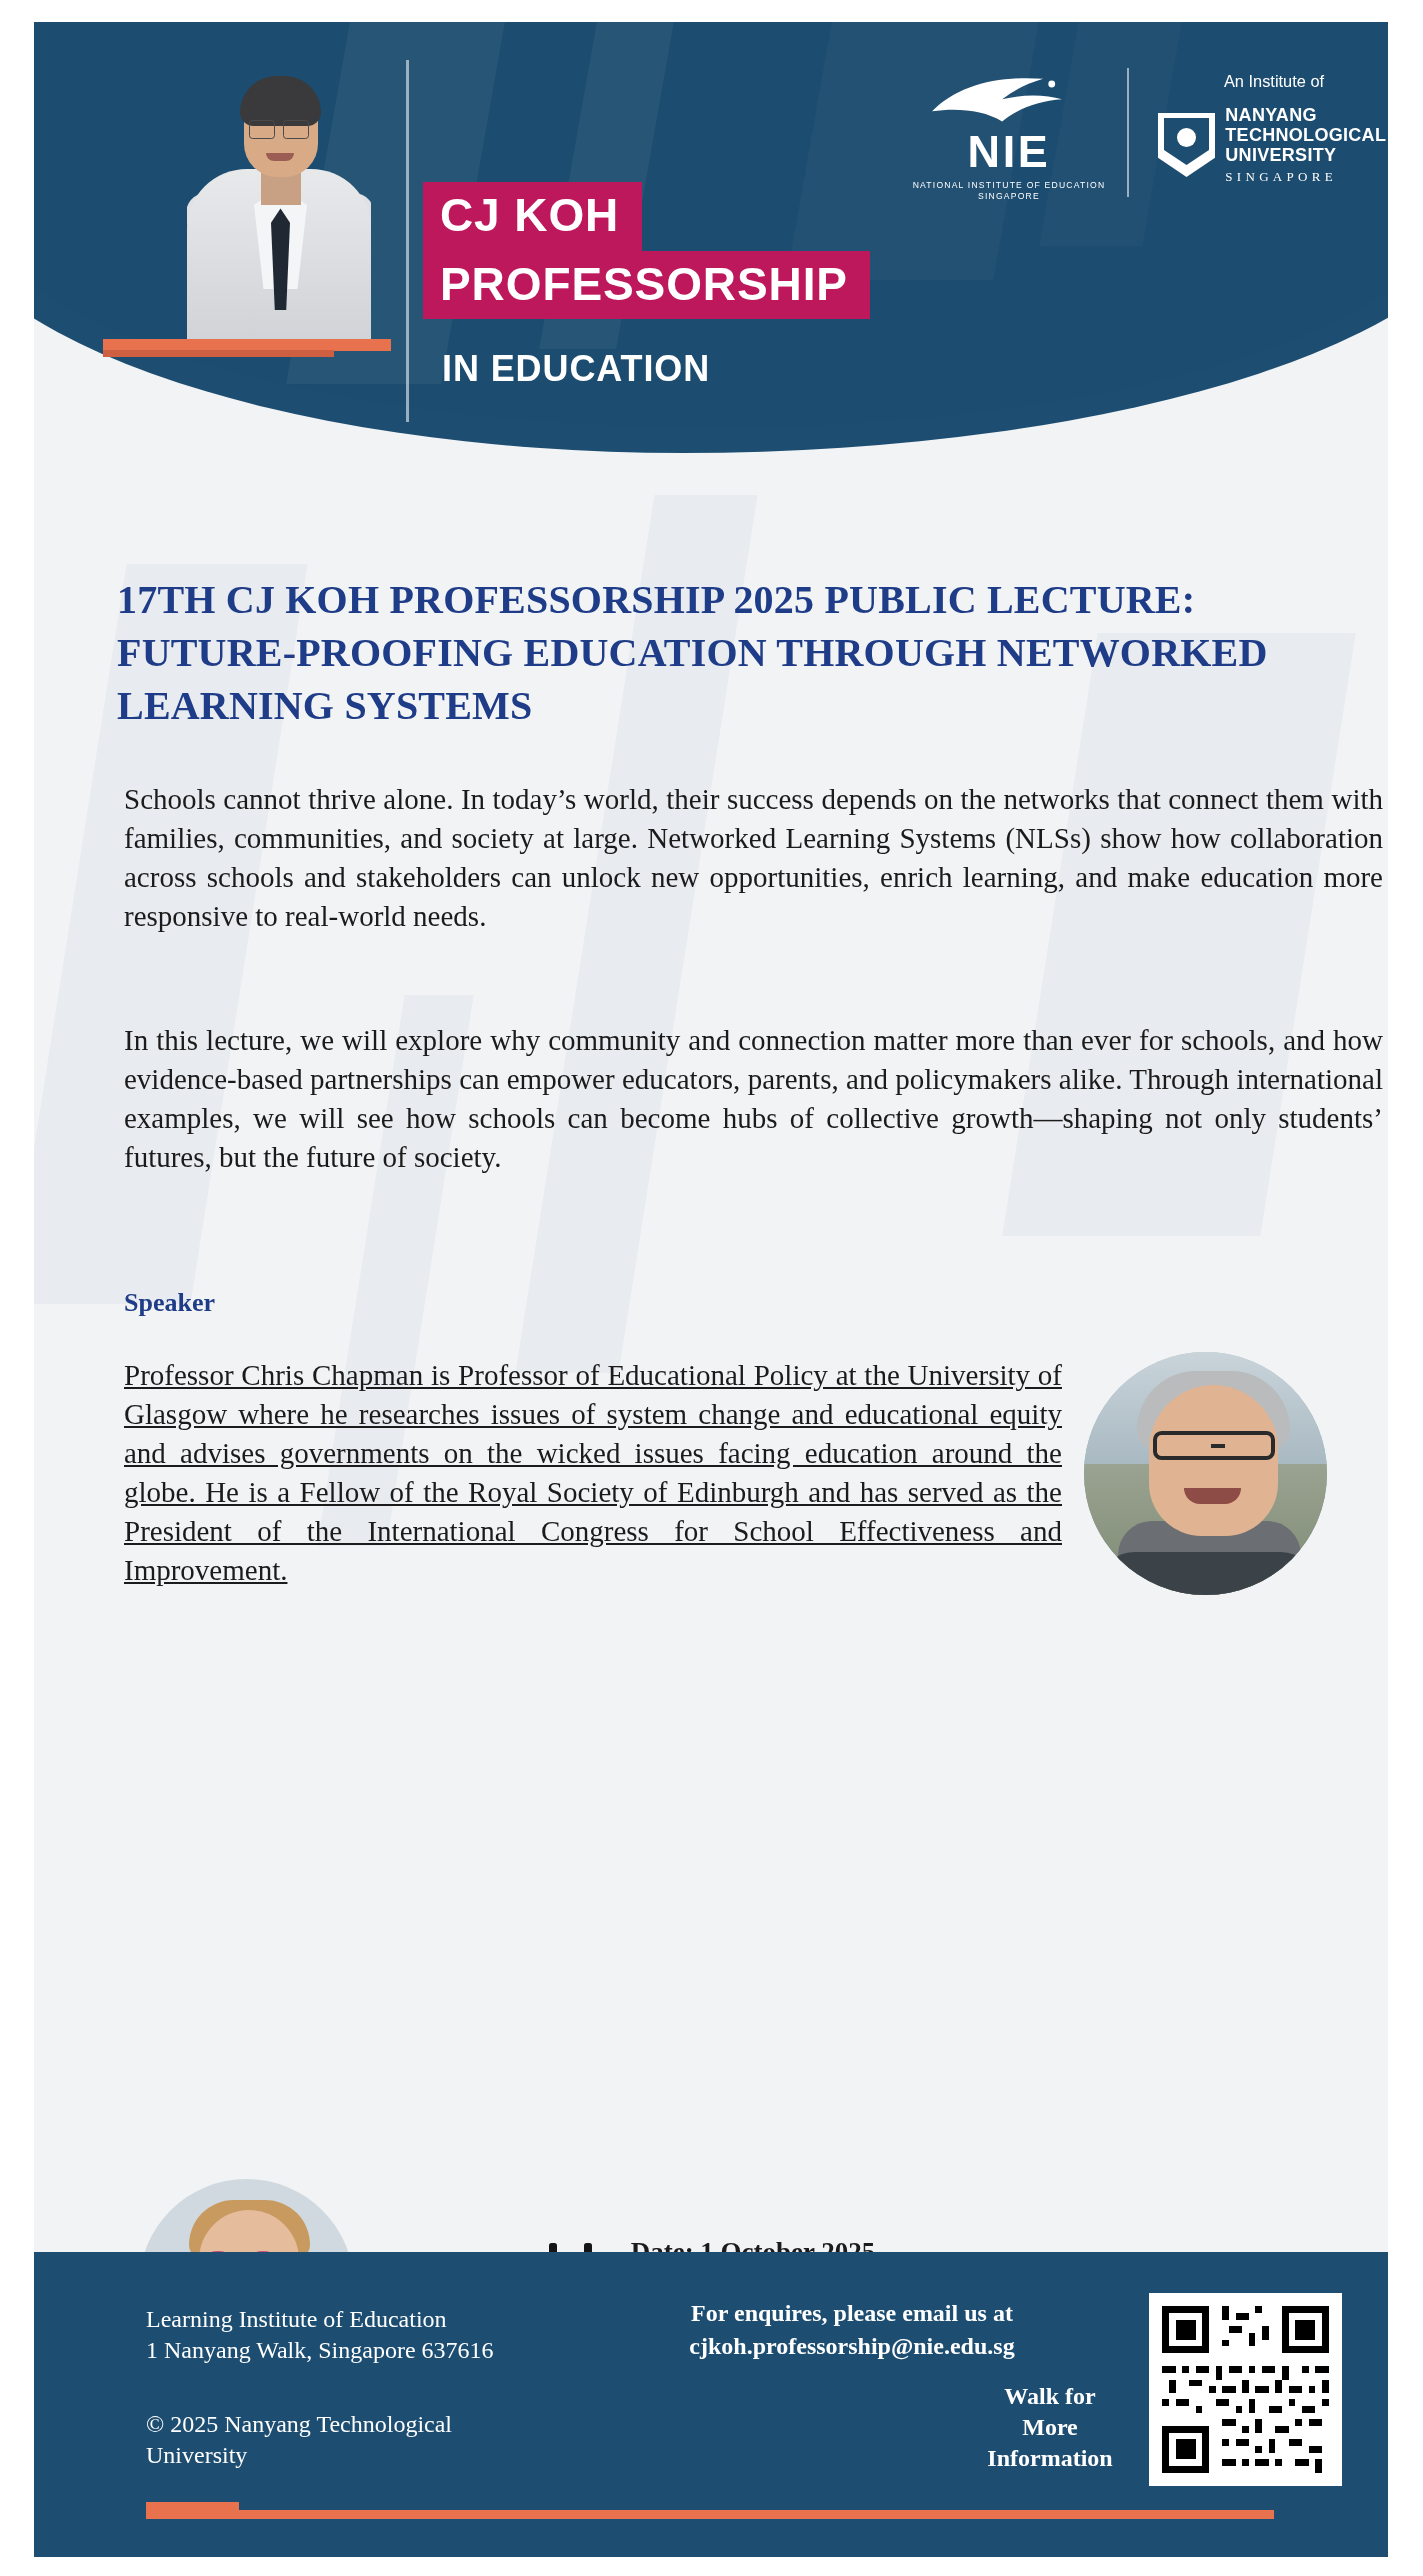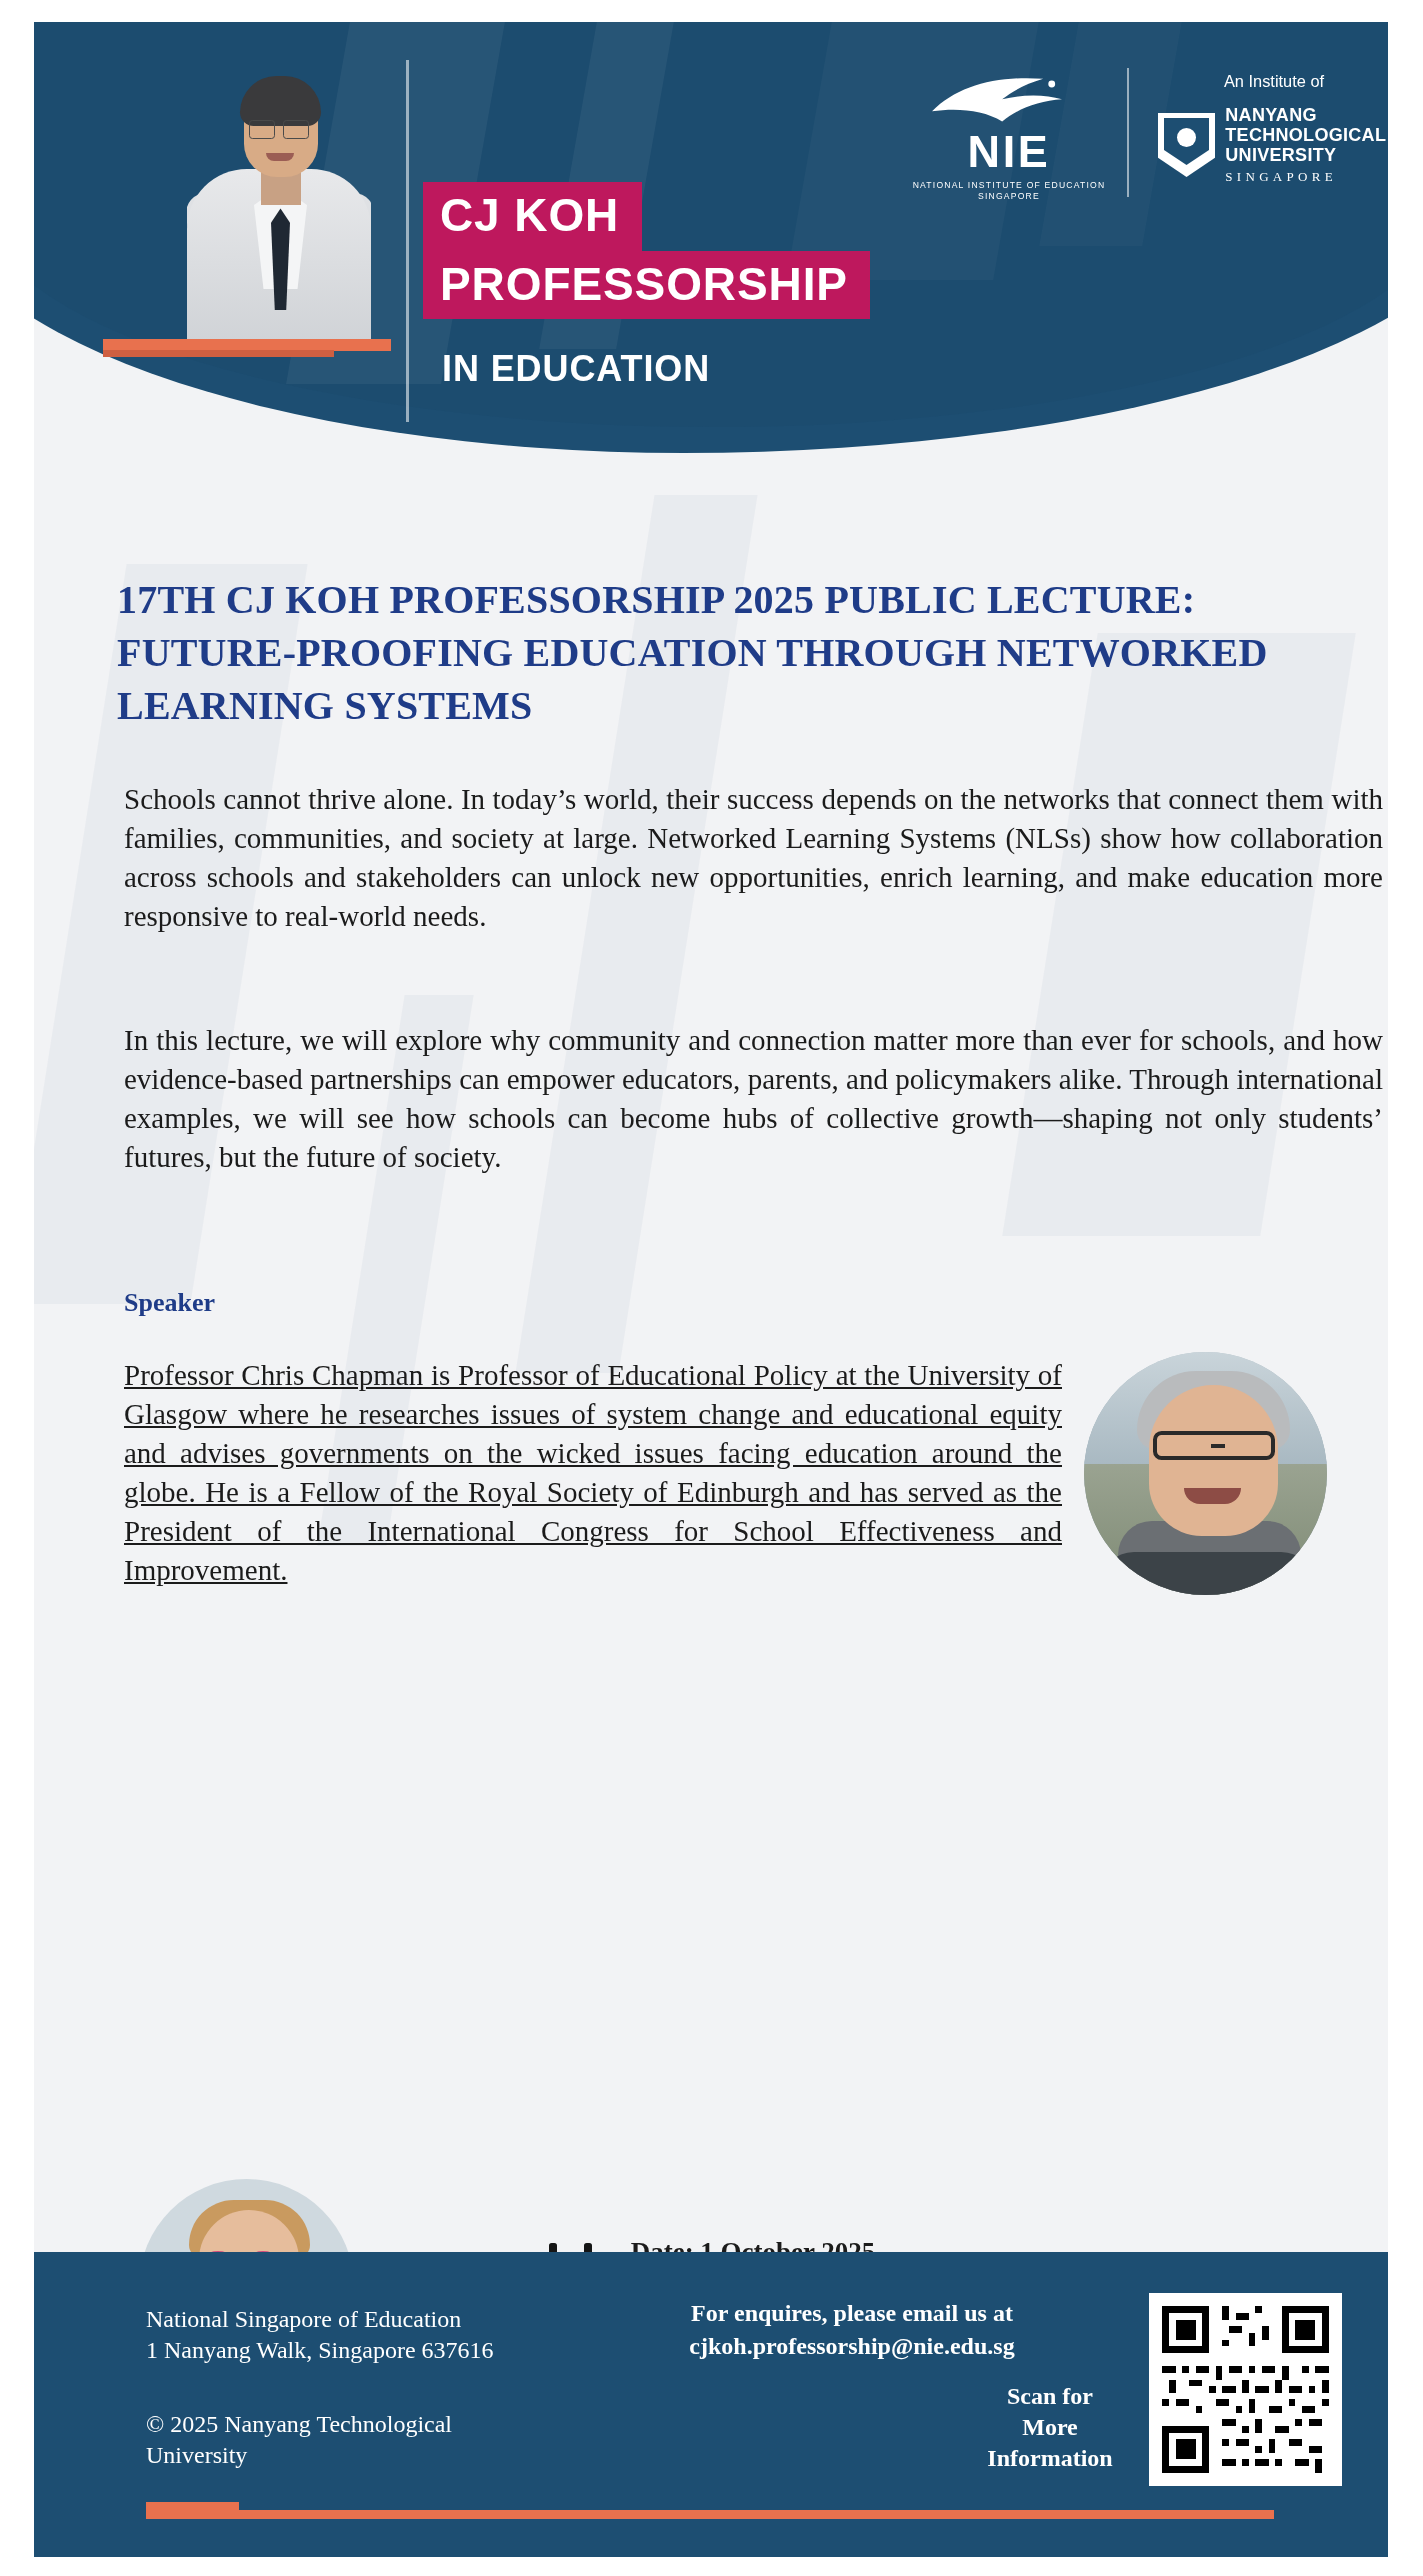--- a/index.html
+++ b/index.html
@@ -696,33 +696,33 @@
               <rect x="25" y="27" width="1" height="1"></rect>
             <rect x="27" y="26" width="1" height="2"></rect>
           </g>
         </svg>
       </div>
 
     </div>
 
     <div class="footer">
       <div class="footer-address">
-        <div>National Singapore of Education</div>
+        <div>Learning Institute of Education</div>
         <div>1 Nanyang Walk, Singapore 637616</div>
       </div>
       <div class="footer-copy">
         <div>© 2025 Nanyang Technological</div>
         <div>University</div>
       </div>
       <div class="footer-enq">
         <div>For enquires, please email us at</div>
         <div>cjkoh.professorship@nie.edu.sg</div>
       </div>
       <div class="footer-scan">
-        <div>Scan for</div>
+        <div>Walk for</div>
         <div>More</div>
         <div>Information</div>
       </div>
       <div class="footer-qr">
         <svg viewBox="0 0 29 29" width="193" height="193" shape-rendering="crispEdges">
           <rect width="29" height="29" fill="#ffffff"></rect>
           <g fill="#000000">
             <rect x="2" y="2" width="7" height="7"></rect>
               <rect x="3" y="3" width="5" height="5" fill="#ffffff"></rect>
               <rect x="4" y="4" width="3" height="3"></rect>

